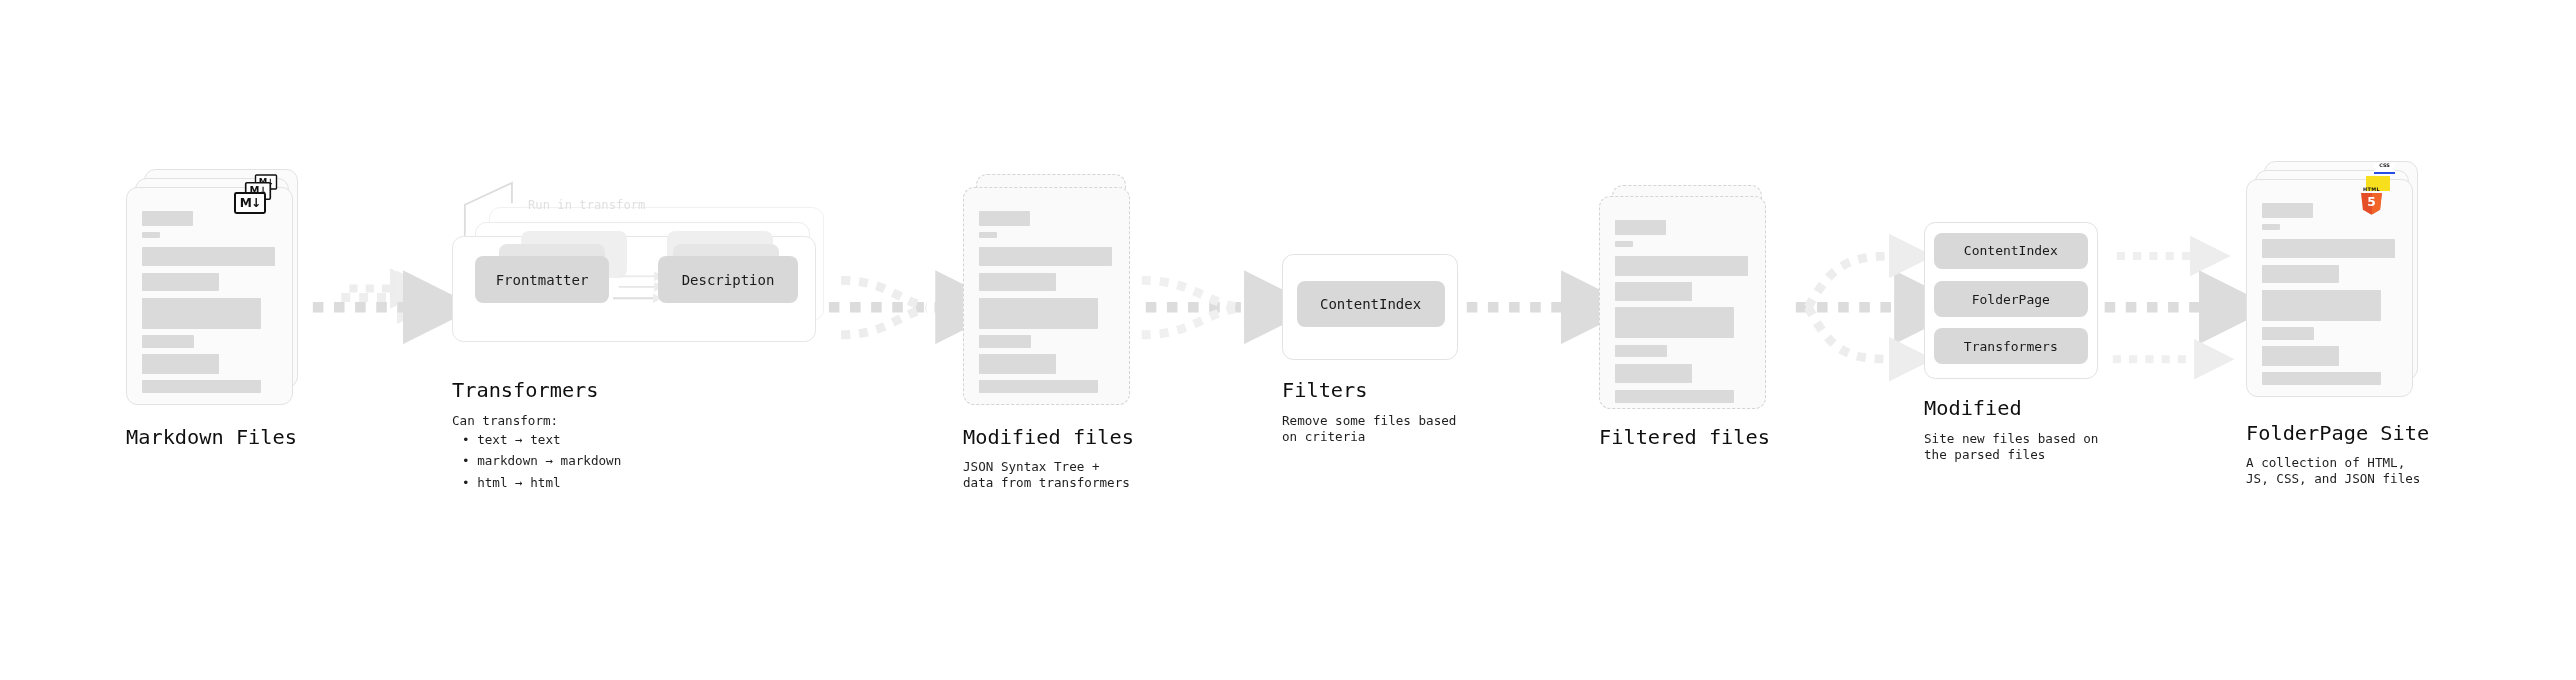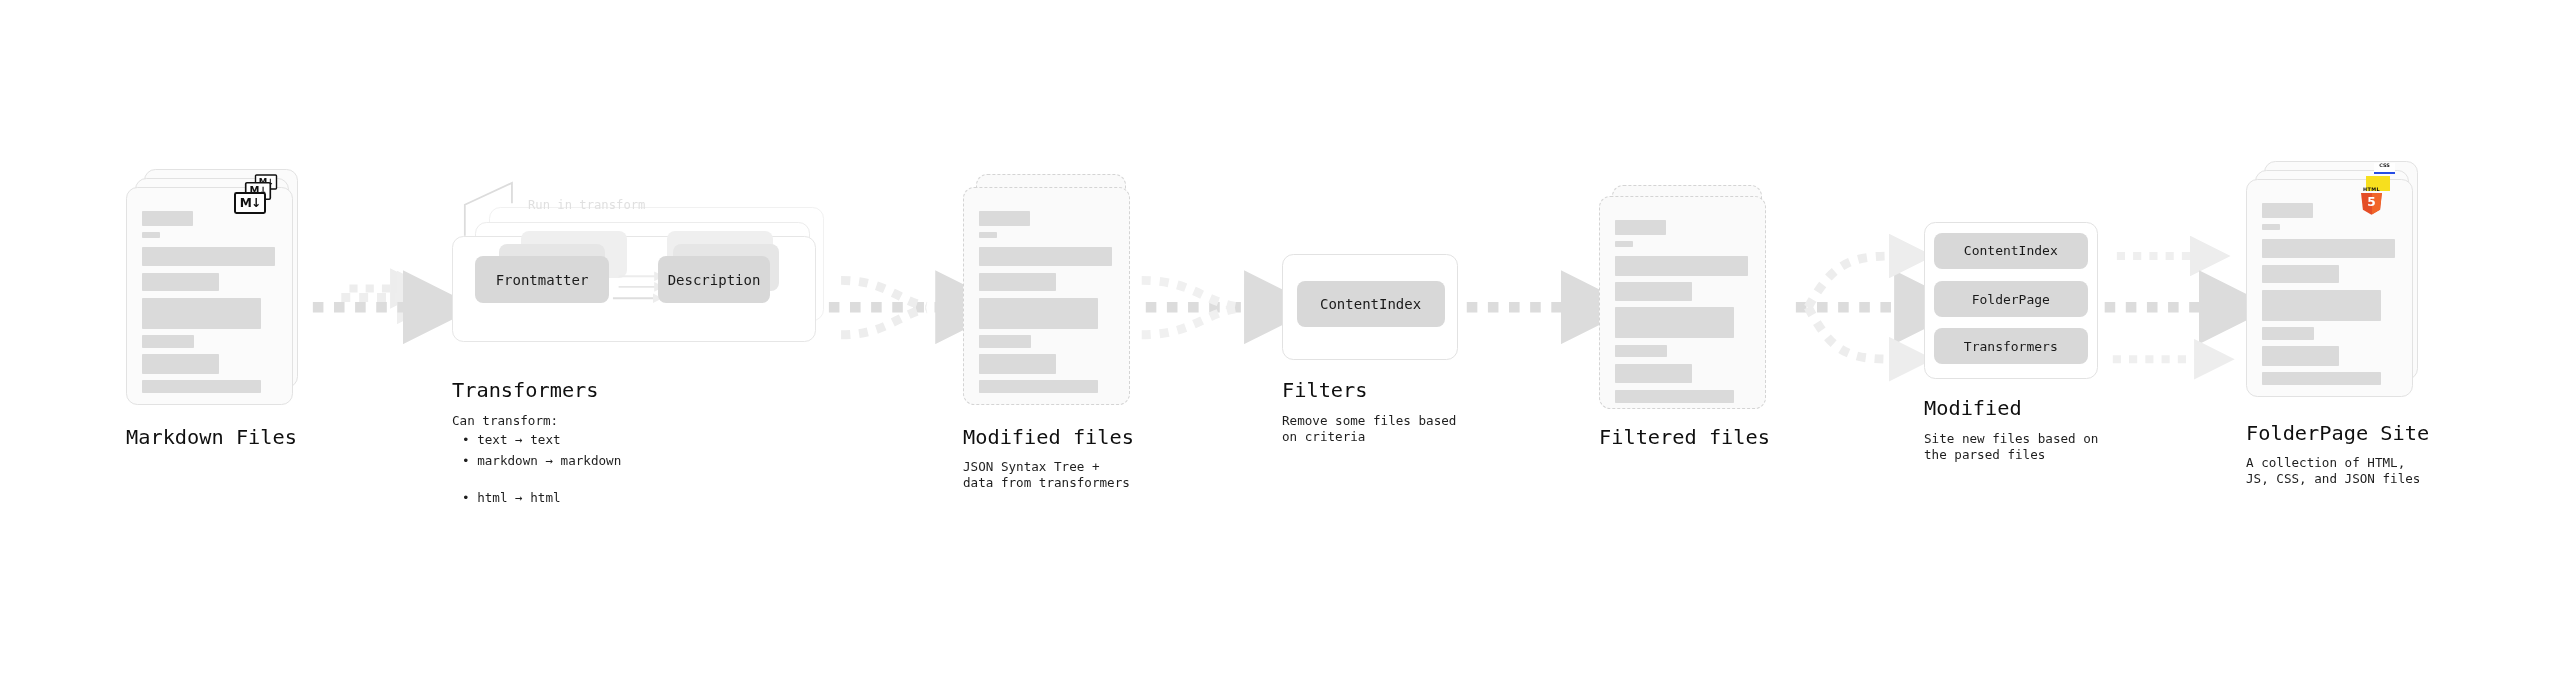--- a/index.html
+++ b/index.html
@@ -261,30 +261,30 @@
     <div class="chip ghost1" style="left:47px; top:37px; width:106px; height:47px;"></div>
     <div class="chip ghost1" style="left:221px; top:37px; width:106px; height:47px;"></div>
 
     <svg style="position:absolute;left:0;top:0;width:382px;height:163px;overflow:visible;" viewBox="0 0 470 200" width="382" height="163">
       <path d="M205,85 L250,85" stroke="#ececec" stroke-width="2.4" fill="none" marker-end="url(#ah-s)"></path>
       <path d="M205,98 L250,98" stroke="#e6e6e6" stroke-width="2.4" fill="none" marker-end="url(#ah-s)"></path>
       <path d="M198,112 L248,112" stroke="#dedede" stroke-width="2.4" fill="none" marker-end="url(#ah-s)"></path>
     </svg>
 
     <div class="chip" style="left:23px; top:49px; width:134px; height:47px;">Frontmatter</div>
-    <div class="chip" style="left:206px; top:49px; width:112px; height:47px;">Description</div>
+    <div class="chip" style="left:206px; top:49px; width:140px; height:47px;">Description</div>
   </div>
 
   <div class="runlabel" style="left:528px; top:198px;">Run in transform</div>
 
   <div class="title" style="left:452px; top:378px;">Transformers</div>
   <div class="subtitle" style="left:452px; top:413px;">Can transform:</div>
   <div class="subtitle" style="left:462px; top:432px;">• text → text</div>
   <div class="subtitle" style="left:462px; top:453px;">• markdown → markdown</div>
-  <div class="subtitle" style="left:462px; top:475px;margin-top:15px;">• html → html</div>
+  <div class="subtitle" style="left:462px; top:475px;">• html → html</div>
 
   <div class="doc-stack" style="left:963px; top:169px;">
     <div class="doc-card dashed back1" style="left:13px;top:4.9px;width:150px;height:213px;"></div>
     <div class="doc-card dashed front">
       <div class="bars">
         <div class="bar" style="width:51px;height:14.6px;"></div>
         <div class="bar" style="width:18.7px;height:5.7px;margin-bottom:9px;"></div>
         <div class="bar" style="width:133px;height:19.5px;"></div>
         <div class="bar" style="width:77px;height:18.7px;"></div>
         <div class="bar" style="width:119px;height:31px;"></div>

